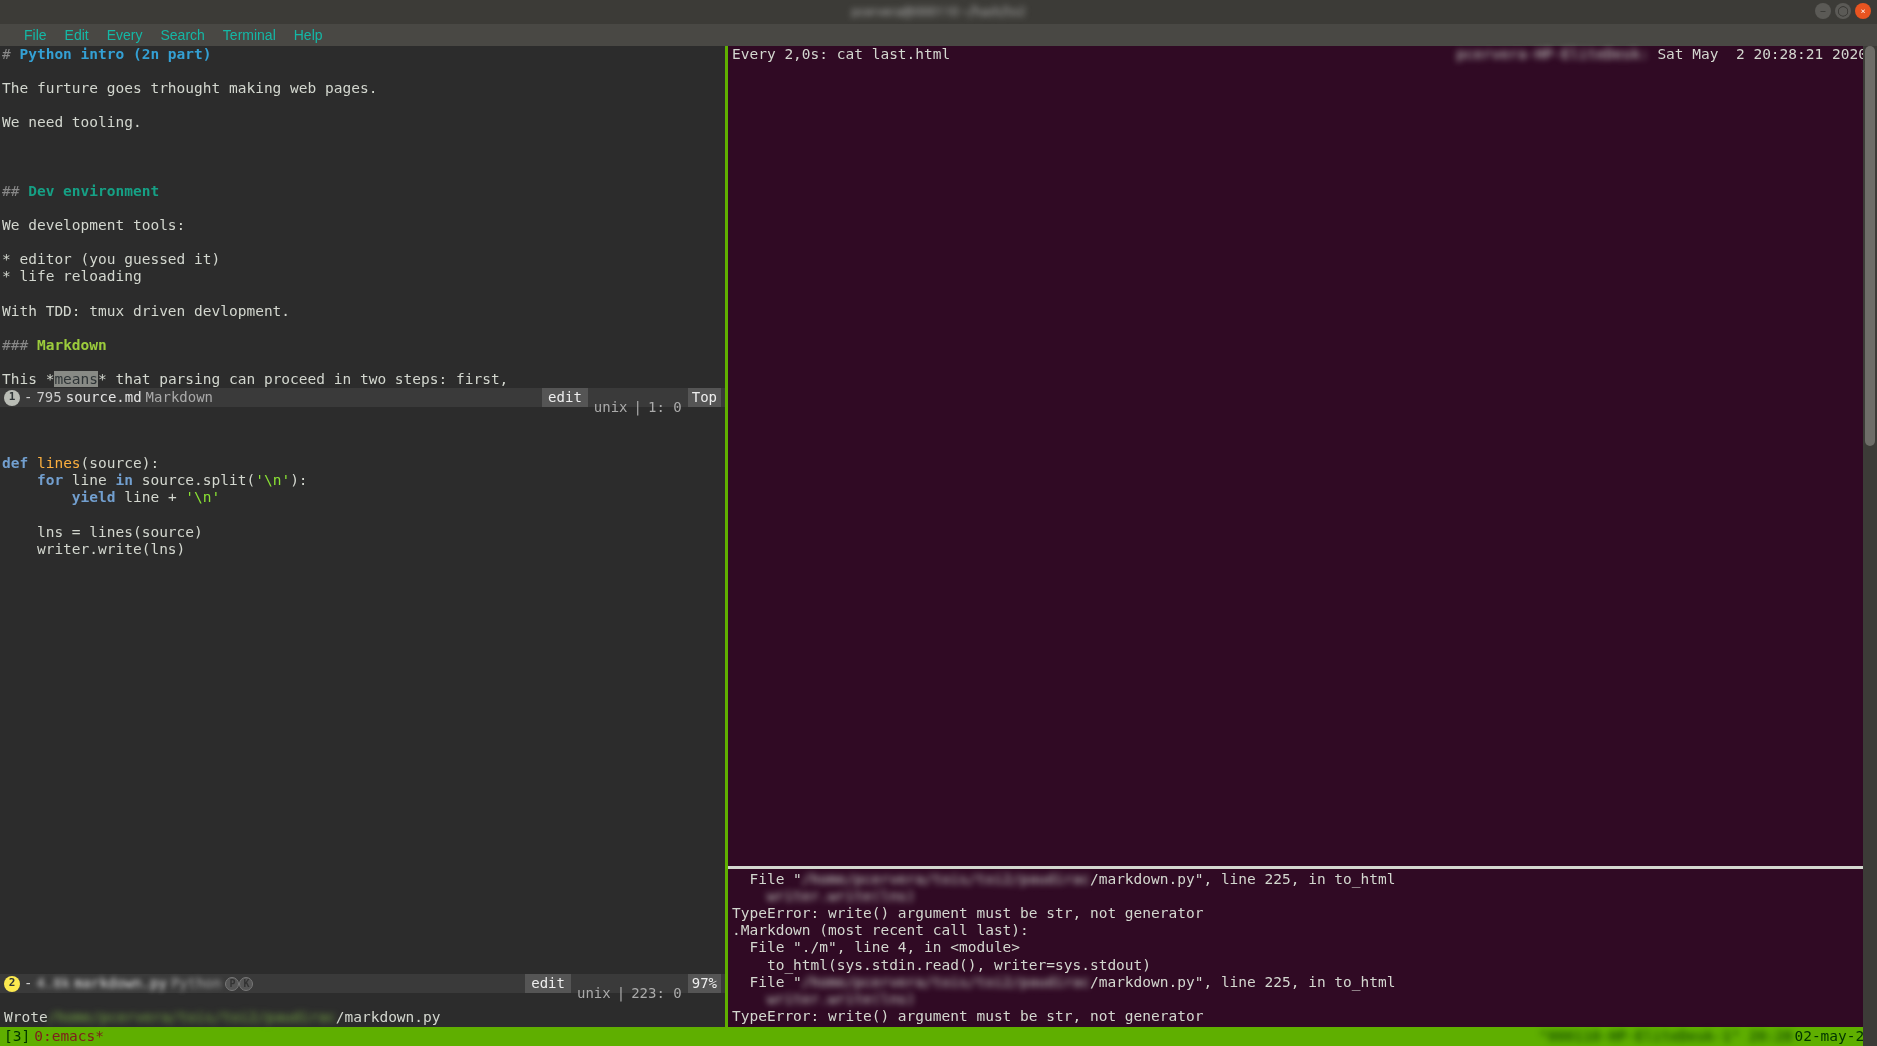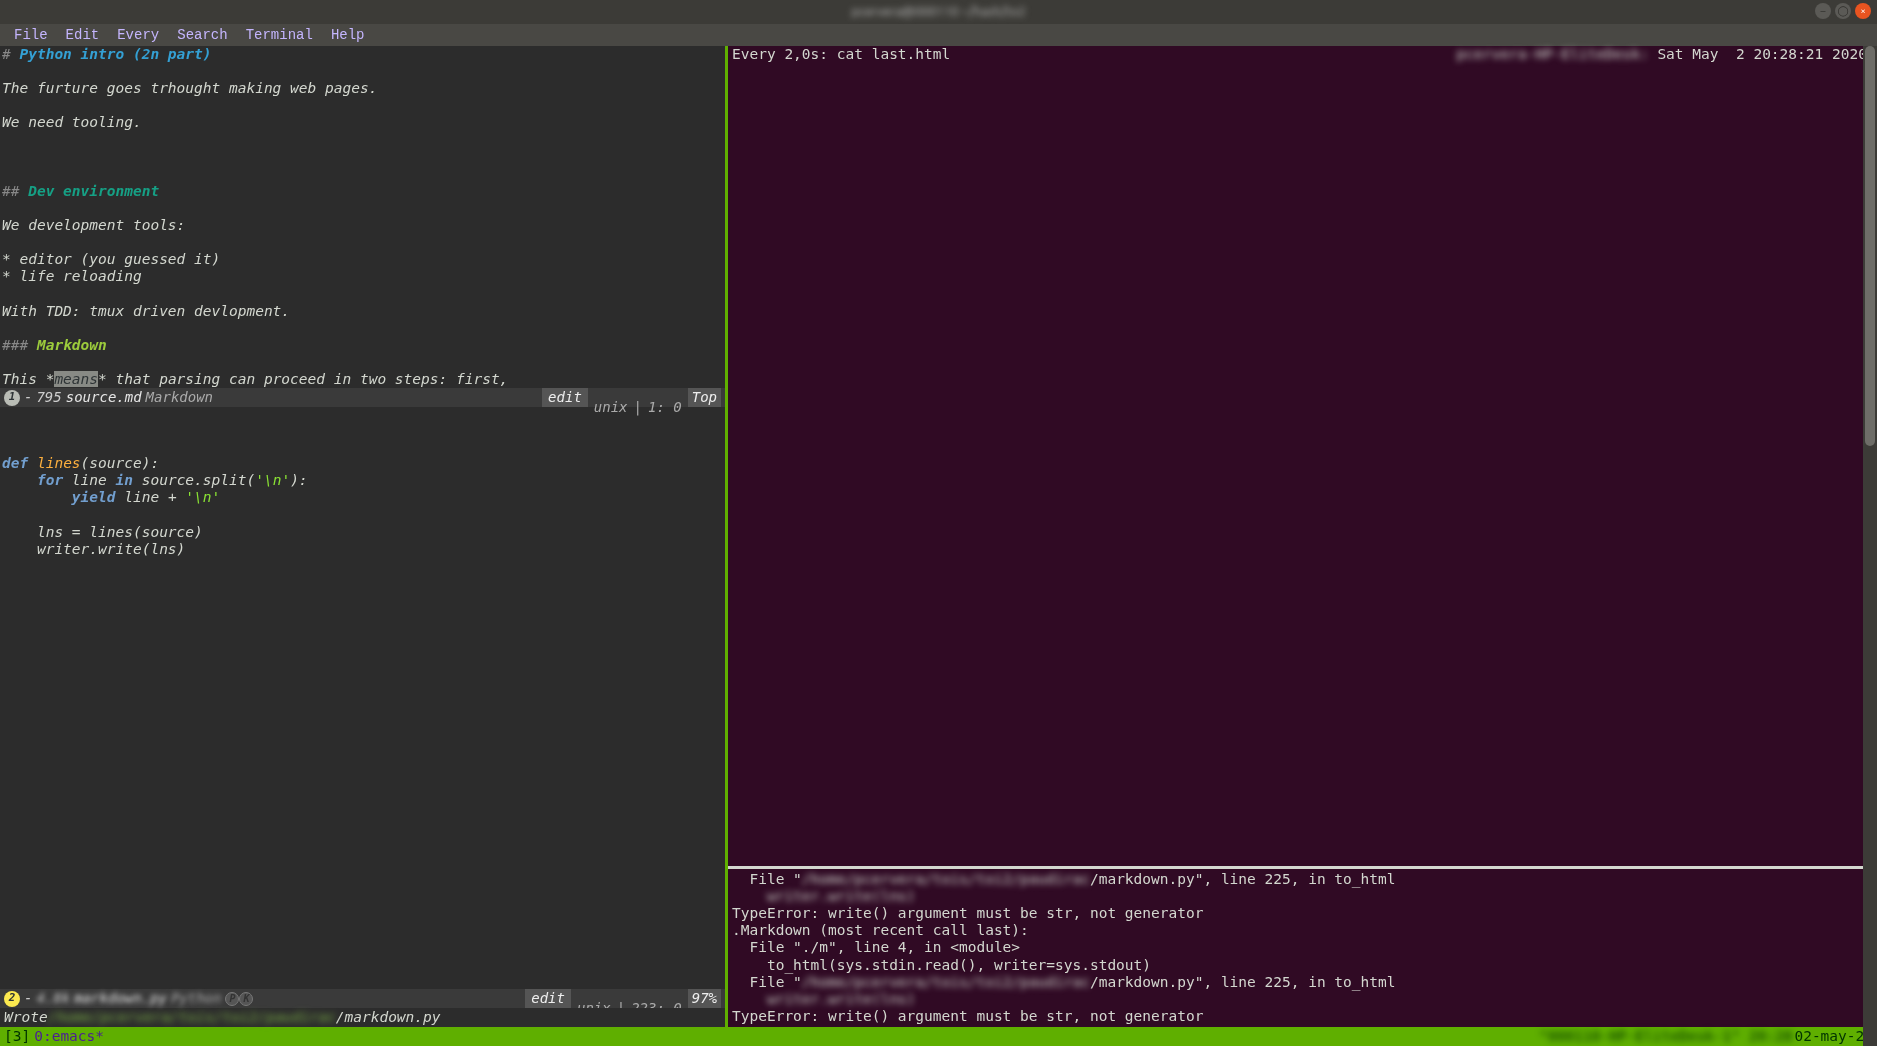--- a/index.html
+++ b/index.html
@@ -40,41 +40,41 @@
 .wc.min { background: #5b5a56; color:#2c2b28; }
 .wc.max { background: #5b5a56; color:#2c2b28; }
 .wc.close { background: #e95420; color:#fff; }
 
 
 .menubar {
   height: 22px;
   background: #494844;
   display: flex;
   align-items: center;
-  padding: 0 6px;
+  padding: 0 16px;
   gap: 2px;
-  font-family: Liberation Mono, monospace;
+  font-family: Liberation Sans, sans-serif;
   font-size: 14px;
-  color: #c4b5fd;
+  color: #14b8a6;
 }
 .menubar span { padding: 2px 8px; }
 
 
 .main {
   flex: 1;
   display: flex;
   flex-direction: column;
   min-height: 0;
 }
 .panes {
   flex: 1;
   display: flex;
   min-height: 0;
 }
-.left { width: 725px; display: flex; flex-direction: column; background: #2c2c2c; font-style: italic; }
+.left { width: 725px; display: flex; flex-direction: column; background: #2c2c2c; }
 .divider { width: 3px; background: #5faf00; }
 .right { flex:1; display: flex; flex-direction: column; background: #300a24; }
 
 
 .editor-upper { flex:0 0 auto; }
 .editor-lower { flex:1;margin-top:48px; }
 pre { white-space: pre; padding: 0; }
 .code { padding: 0 2px; }
 .c-heading1 { color: #34a0d4; font-weight: bold; }
 .c-heading2 { color: #16a085; font-weight: bold; }
@@ -118,20 +118,21 @@
 
 
 .echo {
   height: 19px;
   background: #2c2c2c;
   color: #d3d7cf;
   padding: 0 4px;
   font-size: 14.5px;
   display:flex;
   align-items:center;
+  margin-top:15px;
 }
 .echo .blur { filter: blur(3px); color:#7a4; }
 .echo .path { color:#d3d7cf; }
 
 
 .right-top {
   flex:1;
   padding: 0 4px;
   color: #d3d7cf;
   min-height:0;
@@ -151,21 +152,21 @@
   height: 19px;
   background: #5faf00;
   color: #003300;
   display: flex;
   align-items: center;
   padding: 0 4px;
   font-size: 14.5px;
   gap: 4px;
 }
 .tmux-status .sess-bracket { color:#003300; }
-.tmux-status .win { color:#4c1d95; }
+.tmux-status .win { color:#7f1d1d; }
 .tmux-status .right-side { margin-left:auto; color:#003300; display:flex; gap:2px; align-items:center;}
 .tmux-status .blur { filter: blur(3px); }
 
 .vscrollbar {
   position: absolute;
   right: 0;
   top: 46px;
   bottom: 0;
   width: 14px;
   background: #3c3b37;

